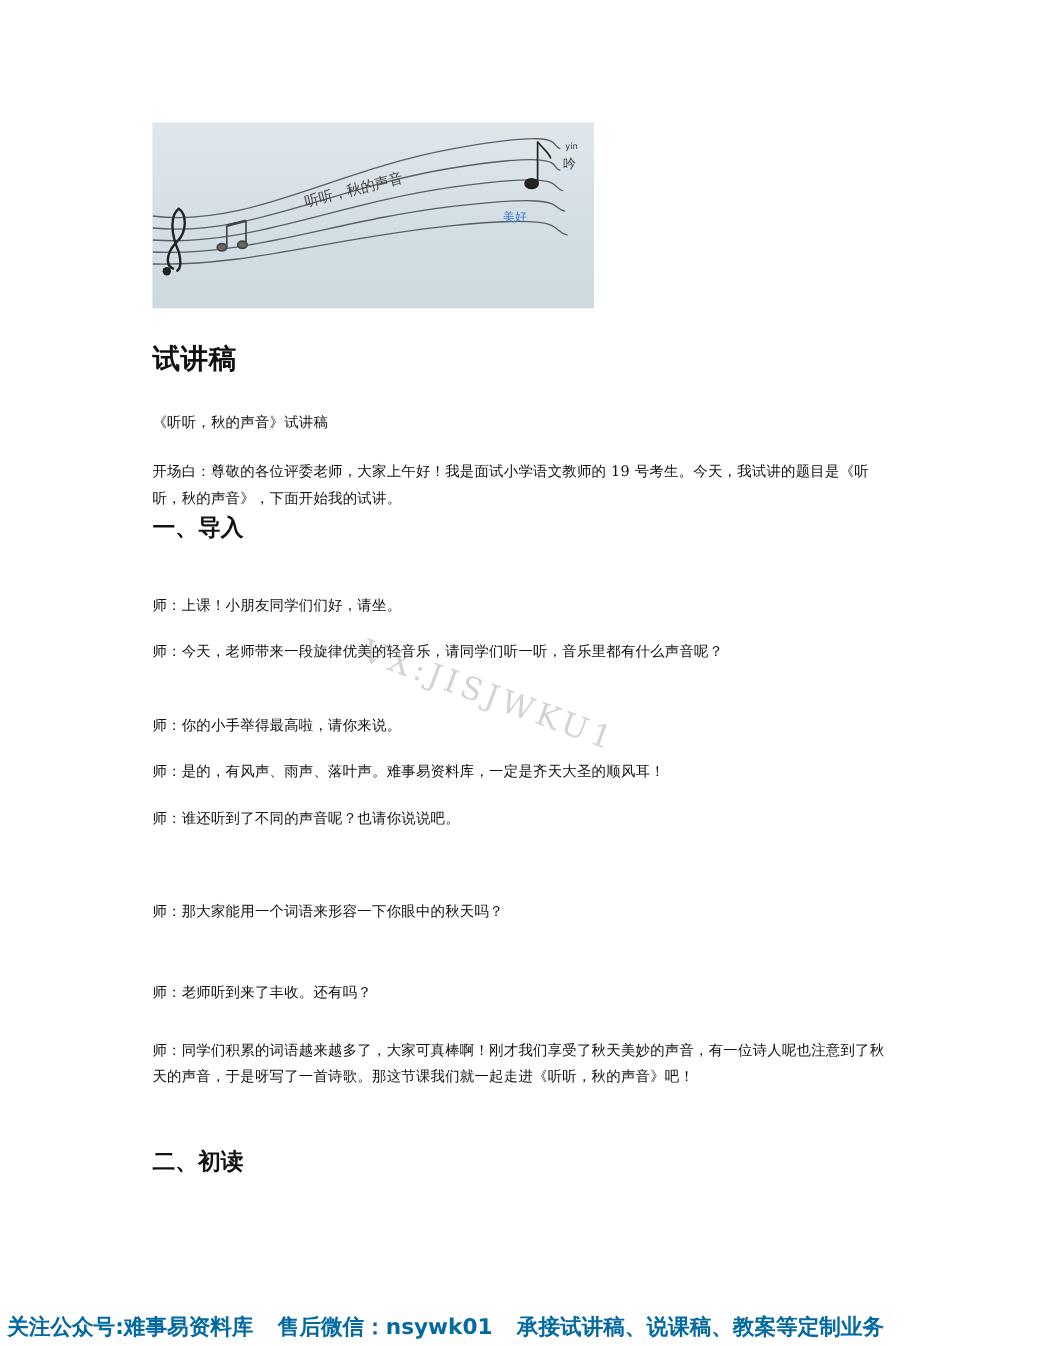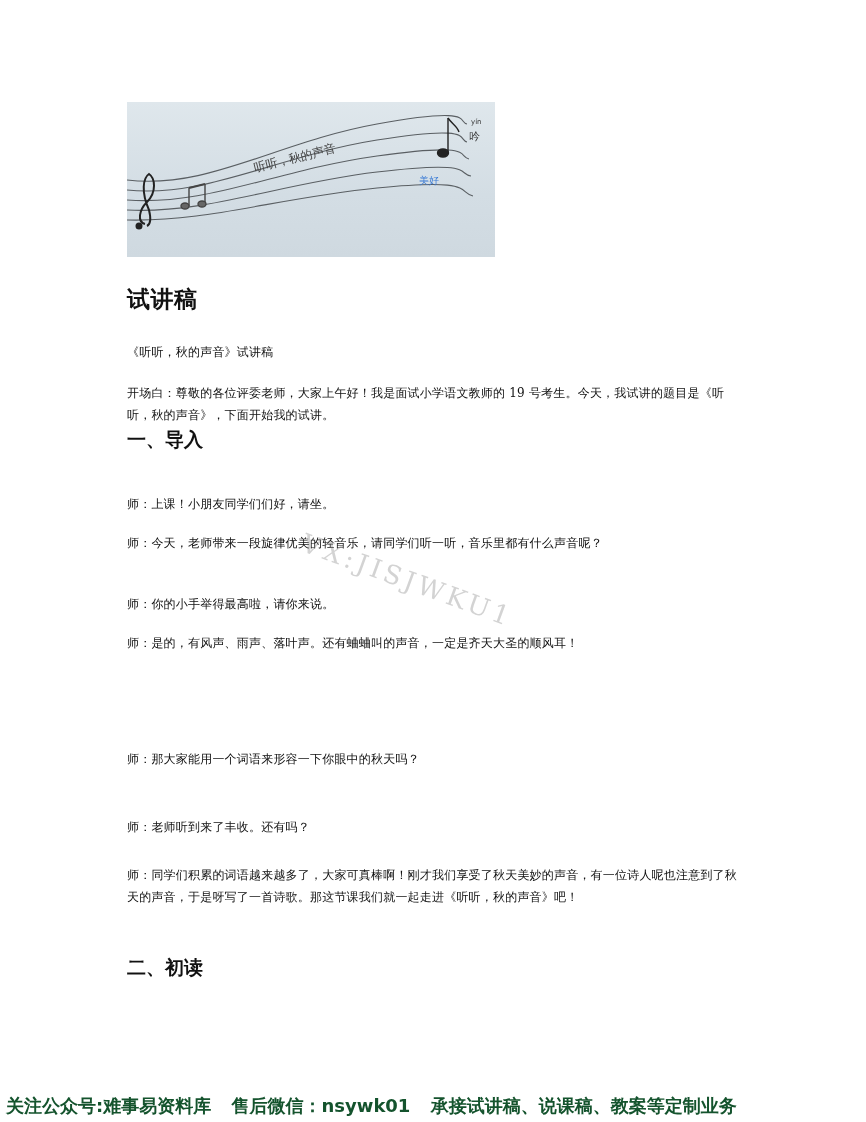--- a/index.html
+++ b/index.html
@@ -32,21 +32,21 @@
   .watermark {
     position: absolute; left: 308px; top: 528px;
     transform: rotate(20deg); transform-origin: left top;
     font-family: "DejaVu Serif", "Liberation Serif", serif;
     font-size: 26px; letter-spacing: 4px; color: rgba(130,130,130,0.35);
     white-space: nowrap;
   }
   .footer {
     position: absolute; left: 6px; top: 1094px; width: 860px;
     font-family: "DejaVu Sans", "Liberation Sans", sans-serif;
-    font-weight: bold; font-size: 18px; color: #14532d; white-space: nowrap;
+    font-weight: bold; font-size: 18px; color: #0369a1; white-space: nowrap;
     letter-spacing: 0px;
   }
   .footer span { margin-right: 14px; }
 </style>
 </head>
 <body>
 
 <div class="page">
 
   <div class="banner">
@@ -88,21 +88,22 @@
 
   <div class="p" style="top:341px;">《听听，秋的声音》试讲稿</div>
 
   <div class="p" style="top:382px;">开场白：尊敬的各位评委老师，大家上午好！我是面试小学语文教师的 19 号考生。今天，我试讲的题目是《听听，秋的声音》，下面开始我的试讲。</div>
 
   <div class="h2" style="top:427px;">一、导入</div>
 
   <div class="p" style="top:493px;">师：上课！小朋友同学们们好，请坐。</div>
   <div class="p" style="top:532px;">师：今天，老师带来一段旋律优美的轻音乐，请同学们听一听，音乐里都有什么声音呢？</div>
   <div class="p" style="top:593px;">师：你的小手举得最高啦，请你来说。</div>
-  <div class="p" style="top:632px;">师：是的，有风声、雨声、落叶声。还有蛐蛐叫的声音，一定是齐天大圣的顺风耳！</div>
+  <div class="p" style="top:632px;">师：是的，有风声、雨声、落叶声。难事易资料库，一定是齐天大圣的顺风耳！</div>
+  <div class="p" style="top:671px;">师：谁还听到了不同的声音呢？也请你说说吧。</div>
   <div class="p" style="top:748px;">师：那大家能用一个词语来形容一下你眼中的秋天吗？</div>
   <div class="p" style="top:816px;">师：老师听到来了丰收。还有吗？</div>
   <div class="p" style="top:864px;">师：同学们积累的词语越来越多了，大家可真棒啊！刚才我们享受了秋天美妙的声音，有一位诗人呢也注意到了秋天的声音，于是呀写了一首诗歌。那这节课我们就一起走进《听听，秋的声音》吧！</div>
 
   <div class="h2" style="top:955px;">二、初读</div>
 
   <div class="watermark">VX:JISJWKU1</div>
 
   <div class="footer">
     <span>关注公众号:难事易资料库</span>

